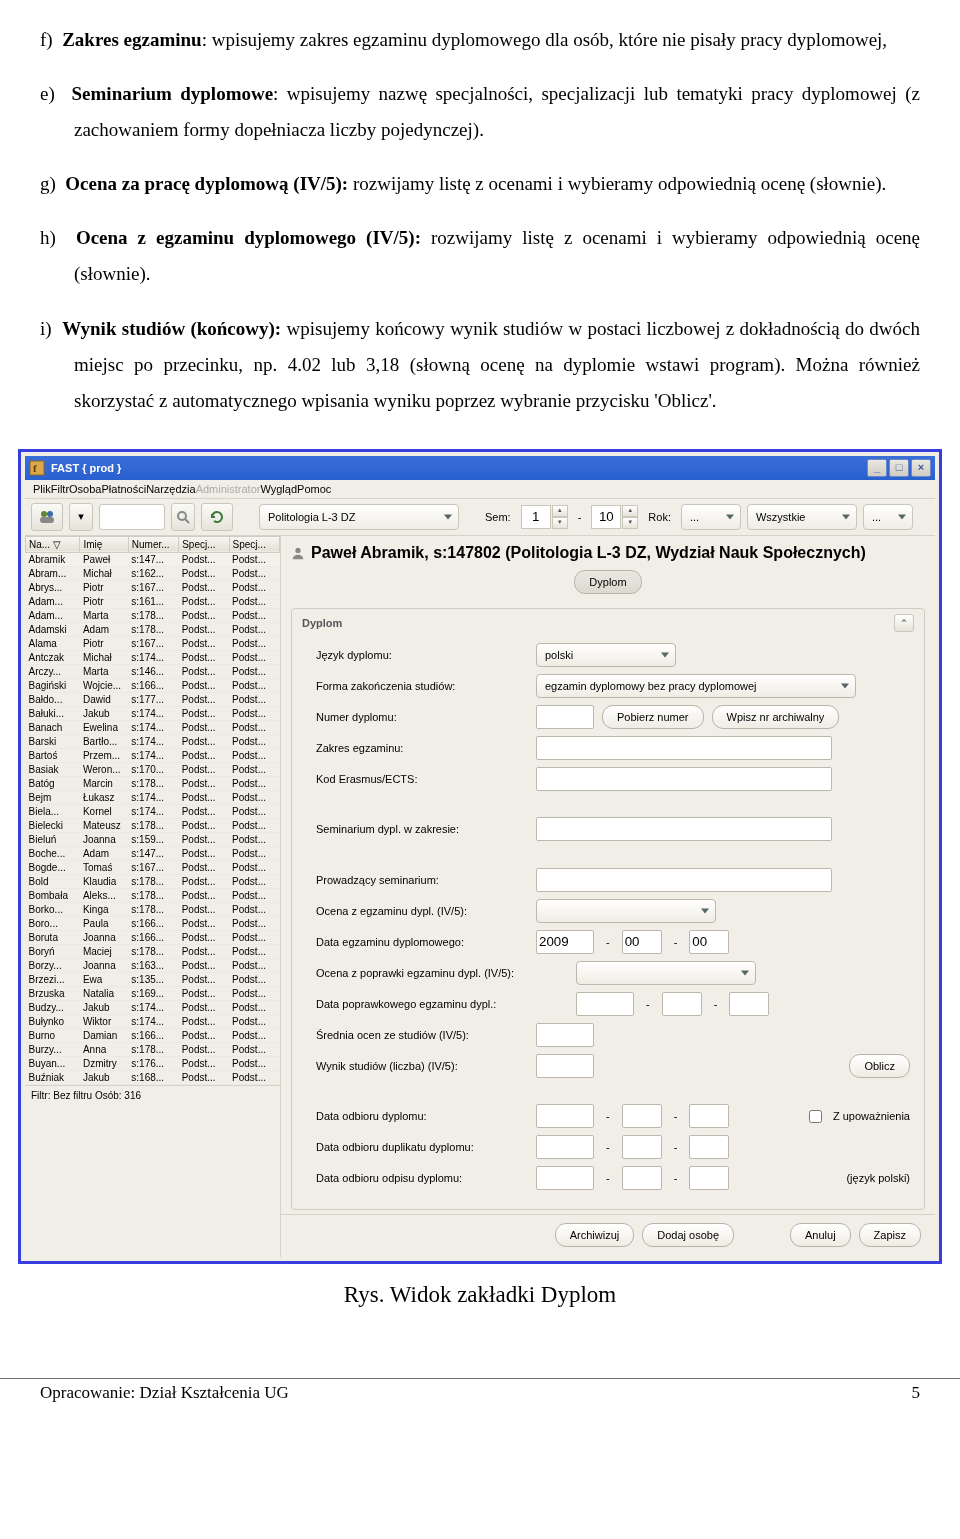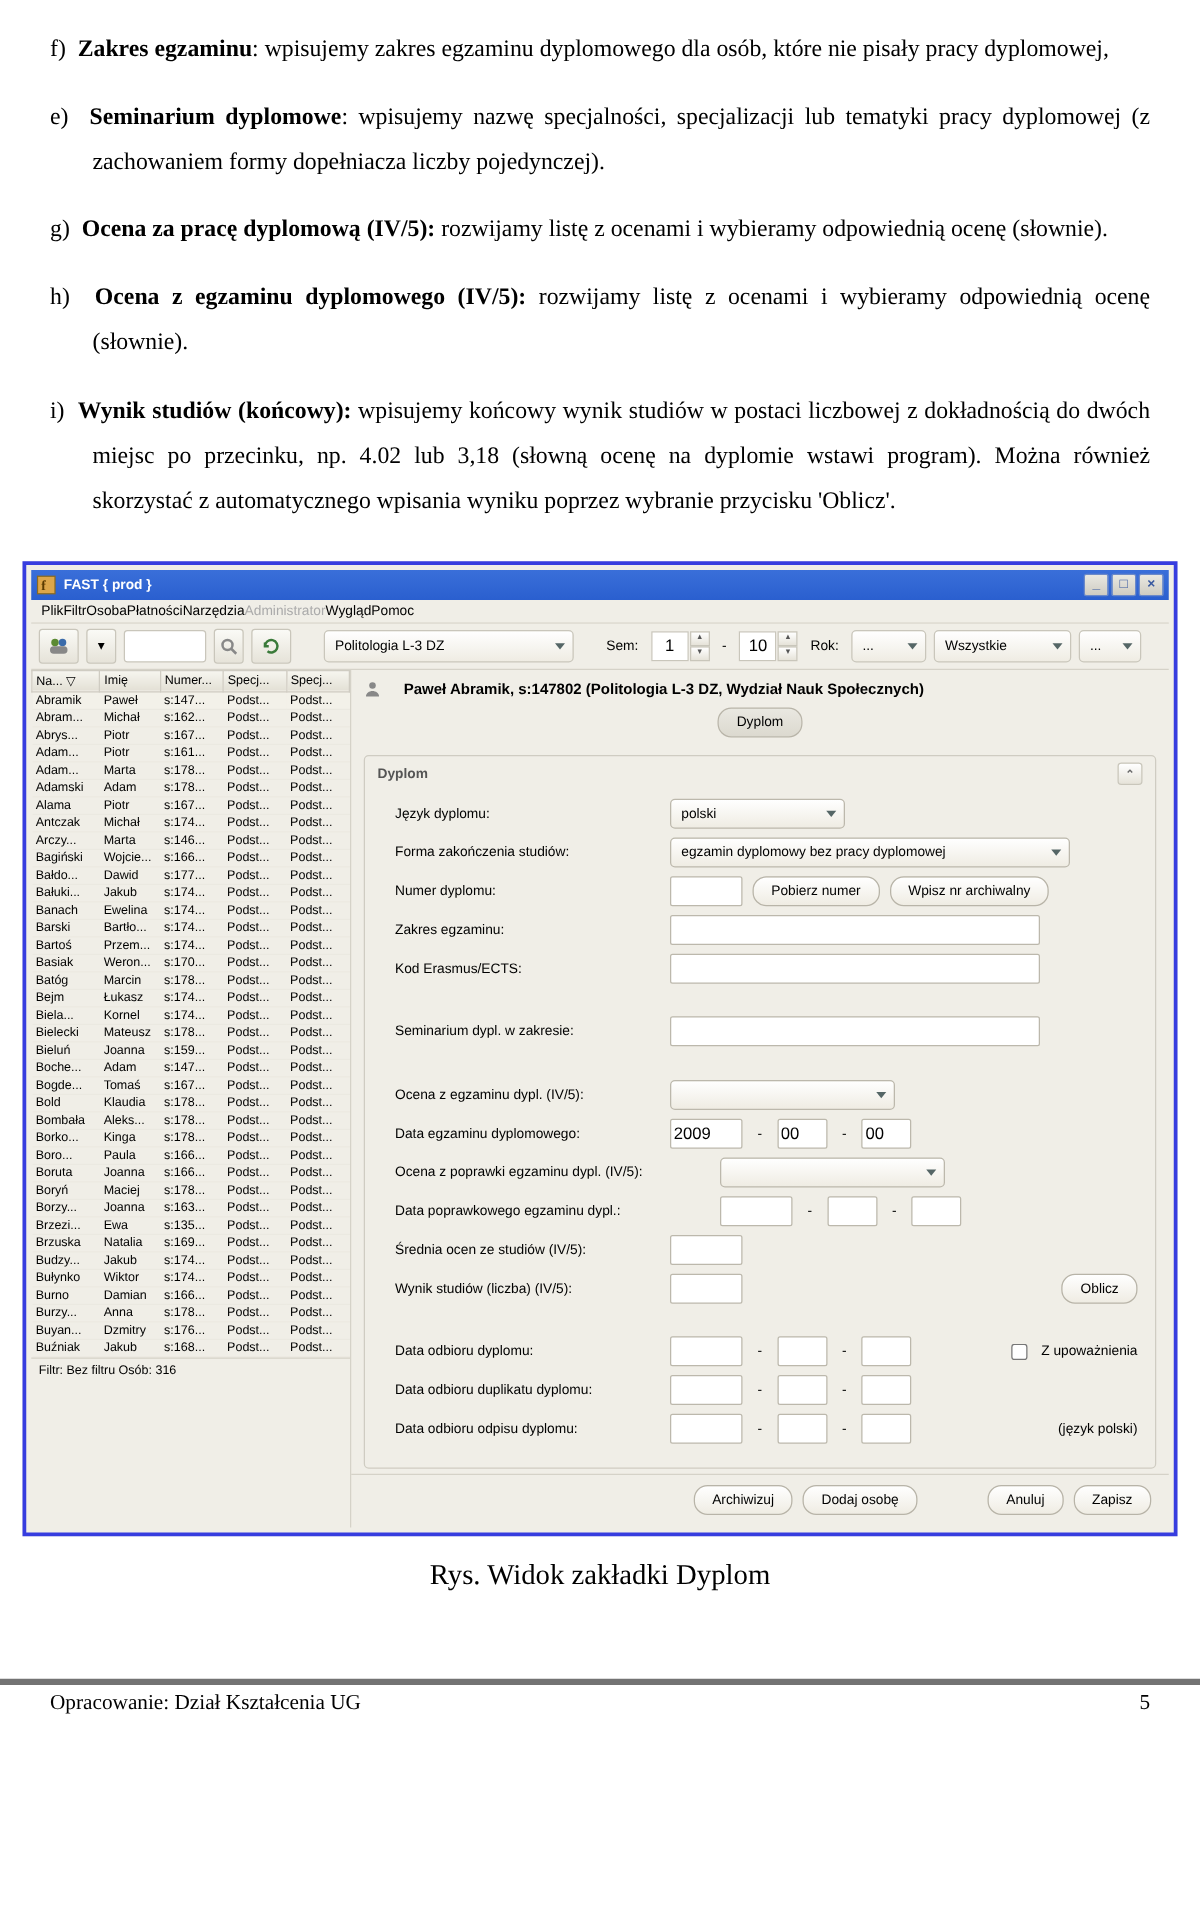--- a/index.html
+++ b/index.html
@@ -26,41 +26,41 @@
 .spin-btns{display:flex;flex-direction:column;margin-left:1px}
 .sp{width:14px;height:10px;border:1px solid #c9c6bb;background:linear-gradient(#fff,#e6e3d9);font-size:7px;line-height:8px;text-align:center;color:#555}
 .body-split{display:flex;align-items:stretch}
 .left-pane{width:255px;border-right:1px solid #d5d2c8;display:flex;flex-direction:column;background:#f0eee7}
 .ltable{border-collapse:collapse;width:100%;font-size:10px;table-layout:fixed}
 .ltable th{background:linear-gradient(#f7f6f0,#e3e0d5);border:1px solid #cfccc2;padding:2px 3px;text-align:left;font-weight:normal;white-space:nowrap;overflow:hidden}
 .ltable td{padding:1px 3px;border-bottom:1px solid #ebe9e1;white-space:nowrap;overflow:hidden;text-overflow:clip}
 .ltable tbody tr:first-child td{background:#f3f1e9;font-weight:normal}
 .left-foot{border-top:1px solid #d5d2c8;padding:4px 6px;font-size:10px}
 .right-pane{flex:1;display:flex;flex-direction:column}
-.person-hdr{display:flex;align-items:center;gap:18px;padding:8px 10px 4px 10px;font-size:12px}
+.person-hdr{display:flex;align-items:center;gap:6px;padding:8px 10px 4px 10px;font-size:16px}
 .person-hdr svg{width:14px;height:14px}
 .pill{display:inline-flex;align-items:center;height:22px;border:1px solid #b8b4a8;border-radius:11px;padding:0 14px;background:linear-gradient(#fff,#efece3);cursor:pointer}
 .pill.on{background:linear-gradient(#e9e8e1,#dcd9cf)}
 .pill-row{display:flex;justify-content:center;padding:4px 0 8px 0}
 .panel{margin:6px 10px 0 10px;border:1px solid #cfccc2;border-radius:4px;background:#f0eee7}
 .panel-head{display:flex;align-items:center;justify-content:space-between;padding:5px 10px;font-weight:bold;color:#555}
 .collapse{width:18px;height:16px;border:1px solid #c9c6bb;border-radius:3px;background:linear-gradient(#fff,#e6e3d9);display:flex;align-items:center;justify-content:center;color:#6a6a6a;font-size:9px}
 .form{padding:6px 14px 12px 24px}
 .frow{display:flex;align-items:center;margin-bottom:7px;min-height:22px}
 .frow .flabel{width:220px;font-size:11px}
 .frow .fctrl{flex:1;display:flex;align-items:center;gap:8px}
 .inp{height:20px;border:1px solid #bcb8ac;background:#fff;border-radius:2px}
 .inp.sm{width:52px}
 .inp.lg{width:290px}
 .sel{height:22px;border:1px solid #bcb8ac;border-radius:4px;background:linear-gradient(#fff,#efece3);padding:0 20px 0 8px;display:inline-flex;align-items:center;position:relative;min-width:60px}
 .sel::after{content:"";position:absolute;right:6px;top:50%;width:0;height:0;border-left:4px solid transparent;border-right:4px solid transparent;border-top:5px solid #566;transform:translateY(-50%)}
 .sel.wide{min-width:290px}
 .bottom-bar{display:flex;justify-content:flex-end;gap:8px;padding:8px 14px 10px 0;border-top:1px solid #d5d2c8;margin-top:4px}
 .caption{text-align:center;font-family:"Times New Roman",serif;font-size:23px;margin:18px 0 70px 0}
-.footer{width:880px;margin:0 auto;border-top:5px solid #737373;display:flex;justify-content:space-between;font-family:"Times New Roman",serif;font-size:17px;padding:4px 40px 24px 40px}
+.footer{width:880px;margin:0 auto;border-top:1px solid #737373;display:flex;justify-content:space-between;font-family:"Times New Roman",serif;font-size:17px;padding:4px 40px 24px 40px}
 hr.gap{border:none;height:14px}
 .dash{margin:0 4px}
 </style>
 </head>
 <body>
 
 <div class="page">
   <ul class="para-list">
     <li><span>f)</span>&nbsp;&nbsp;<b>Zakres egzaminu</b><span>: wpisujemy zakres egzaminu dyplomowego dla osób, które nie pisały pracy dyplomowej,</span></li>
     <li><span>e)</span>&nbsp;&nbsp;<b>Seminarium dyplomowe</b><span>: wpisujemy nazwę specjalności, specjalizacji lub tematyki pracy dyplomowej (z zachowaniem formy dopełniacza liczby pojedynczej).</span></li>
@@ -502,20 +502,26 @@
             </div>
           <hr class="gap">
           <div class="frow">
               <span class="flabel">Seminarium dypl. w zakresie:</span>
               <span class="fctrl">
                 <input class="inp lg" style="">
               </span>
             </div>
           <hr class="gap">
           <div class="frow">
+              <span class="flabel">Prowadzący seminarium:</span>
+              <span class="fctrl">
+                <input class="inp lg" style="">
+              </span>
+            </div>
+          <div class="frow">
               <span class="flabel">Ocena z egzaminu dypl. (IV/5):</span>
               <span class="fctrl">
                 <span class="sel" style="min-width:150px"></span>
               </span>
             </div>
           <div class="frow">
               <span class="flabel">Data egzaminu dyplomowego:</span>
               <span class="fctrl">
             <input class="inp sm" value="2009" style="">
                 <span class="dash">-</span>

